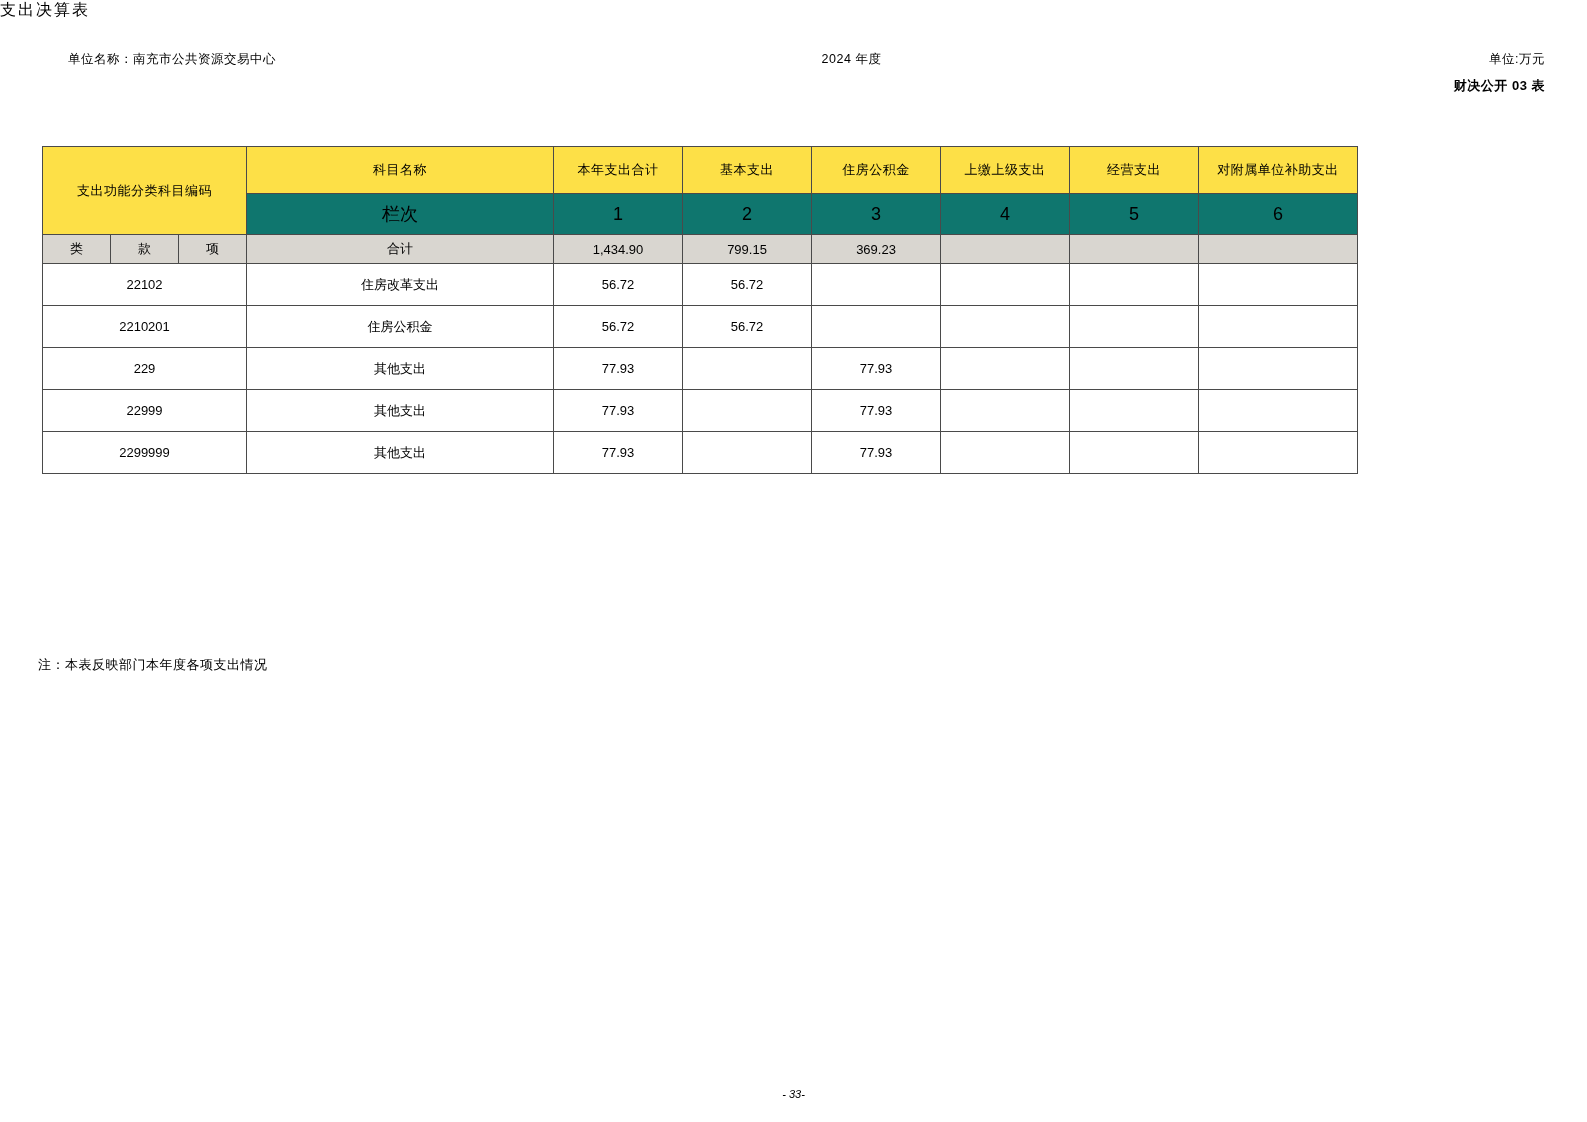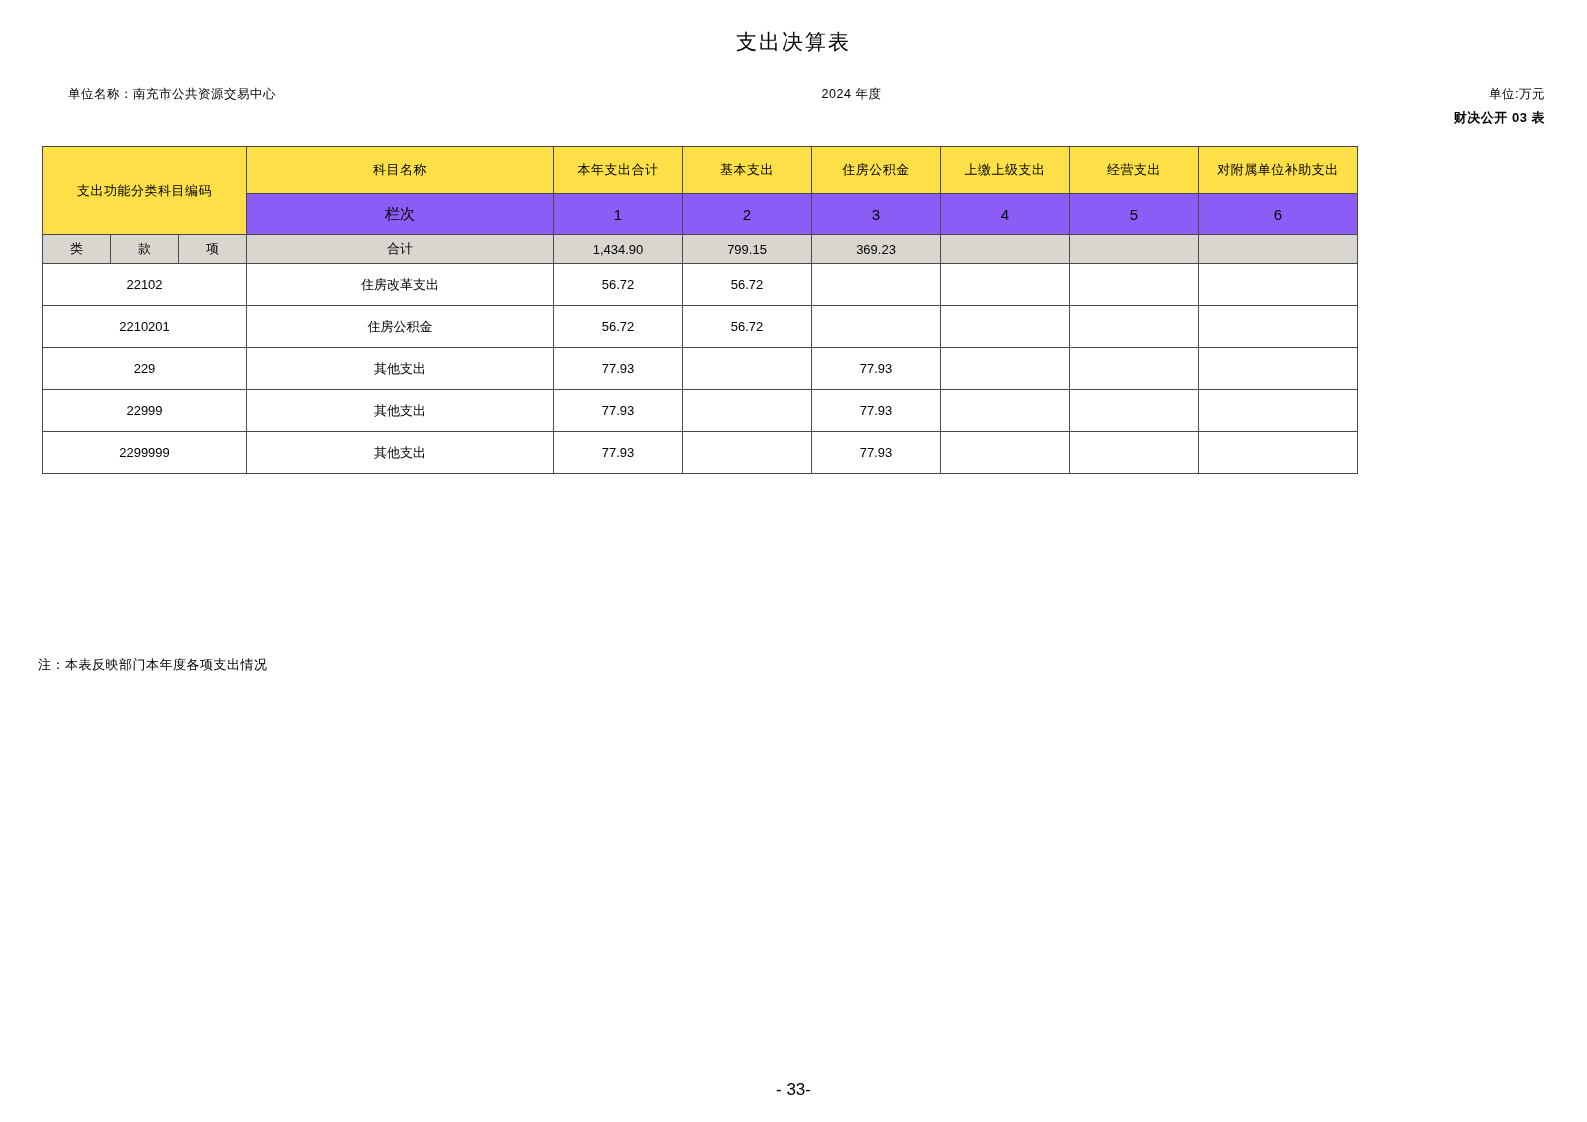--- a/index.html
+++ b/index.html
@@ -15,34 +15,32 @@
     position: relative;
     overflow: hidden;
   }
   .page {
     position: relative;
     width: 1587px;
     height: 1122px;
     box-sizing: border-box;
   }
   .doc-title {
-    text-align: center;
-    font-size: 21px;
+    text-align: left;
+    font-size: 16px;
     letter-spacing: 2px;
-    padding-top: 28px;
     font-weight: 400;
   }
   .form-no {
     position: absolute;
     right: 42px;
     top: 77px;
     font-size: 13px;
     font-weight: bold;
     letter-spacing: 0.5px;
-    margin-top: 32px;
   }
   .meta-row {
     position: relative;
     margin-top: 30px;
     height: 20px;
     font-size: 12.5px;
   }
   .meta-left {
     position: absolute;
     left: 68px;
@@ -81,23 +79,23 @@
     font-weight: normal;
   }
   .hdr {
     background: #fde047;
     height: 46px;
     font-size: 13px;
     letter-spacing: 0.5px;
     margin-top: 18px;
   }
   .hdr-sub {
-    background: #8b5cf6;
+    background: #0f766e;
     height: 40px;
-    font-size: 15px;
+    font-size: 18px;
   }
   .subhdr {
     background: #d9d6d0;
     height: 28px;
     font-size: 13px;
   }
   .row-cell {
     height: 41px;
   }
   .num {
@@ -123,21 +121,22 @@
     font-size: 13px;
     letter-spacing: 0.5px;
     margin-top: 36px;
   }
   .page-num {
     position: absolute;
     left: 0;
     right: 0;
     bottom: 22px;
     text-align: center;
-    font-size: 17px;
+    font-size: 11px;
+    font-style: italic;
   }
 </style>
 </head>
 <body>
 
 <div class="page">
 
   <div class="doc-title">支出决算表</div>
 
   <div class="form-no">财决公开 03 表</div>

